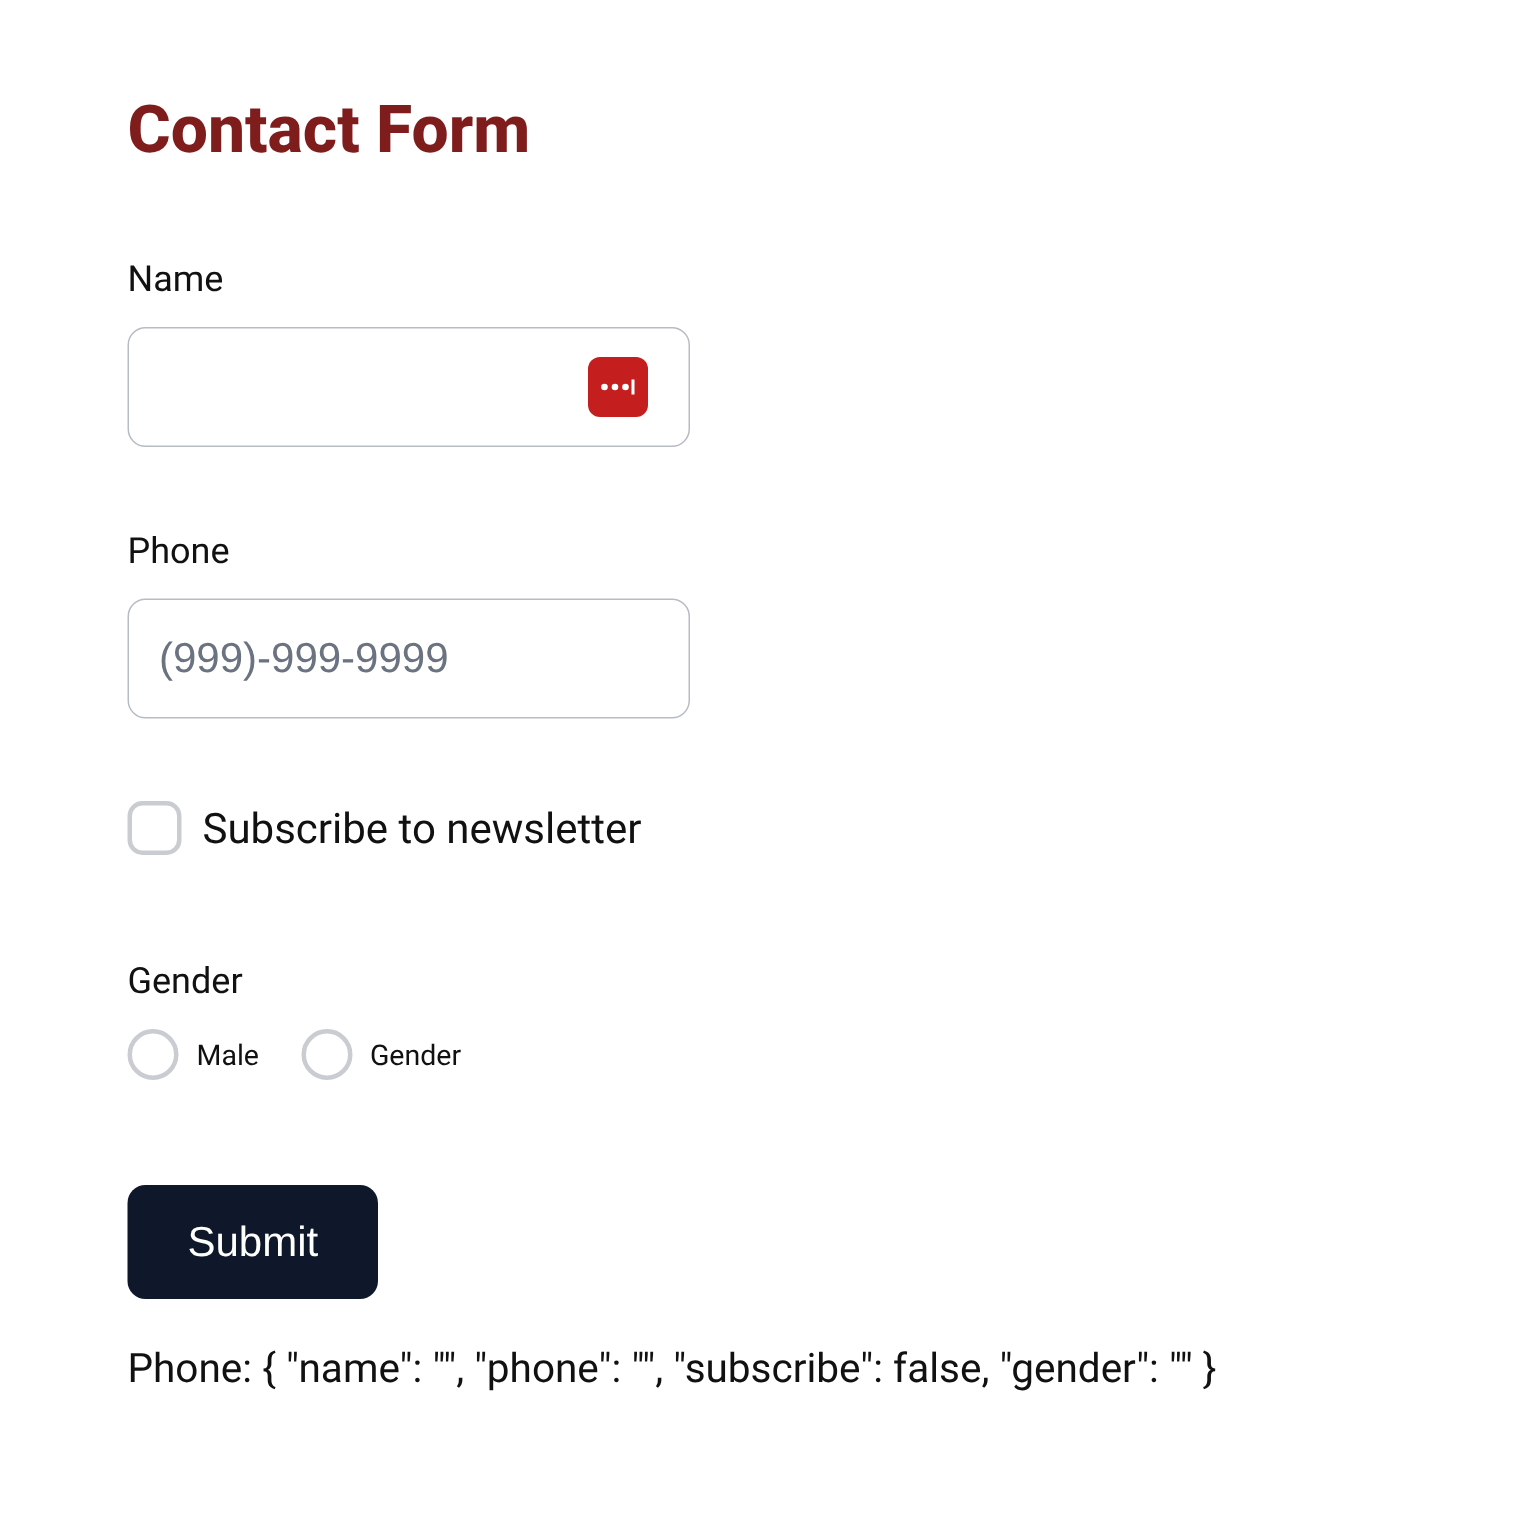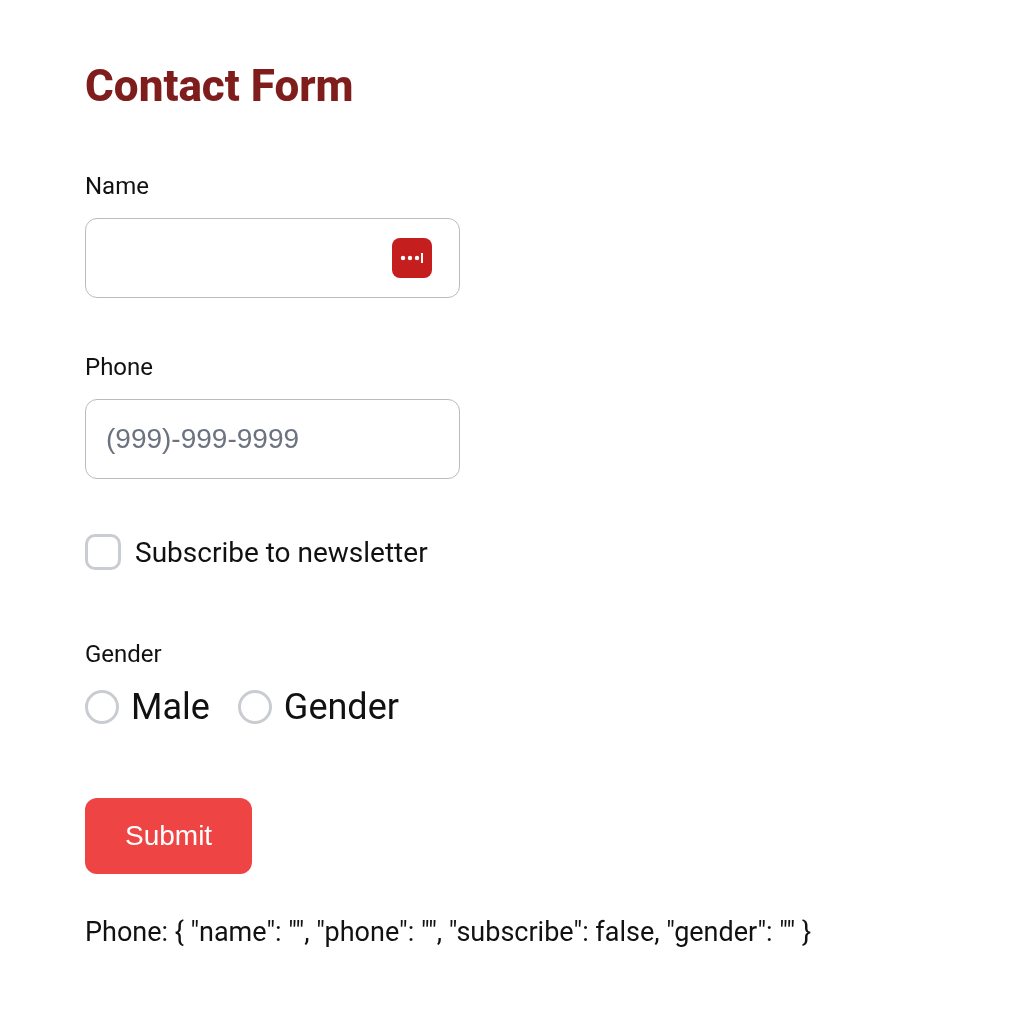--- a/index.html
+++ b/index.html
@@ -94,31 +94,31 @@
     }
     .radio-circle {
       width: 34px;
       height: 34px;
       border: 3px solid #c9ccd1;
       border-radius: 50%;
       background: #fff;
       cursor: pointer;
     }
     .radio-label {
-      font-size: 36px;
+      font-size: 19px;
     }
     .submit-btn {
-      background: #ef4444;
+      background: #0f172a;
       color: #fff;
       border: none;
       border-radius: 12px;
       font-size: 28px;
       padding: 22px 40px;
       cursor: pointer;
-      margin-bottom: 42px;
+      margin-bottom: 30px;
     }
     .value-line {
       font-size: 27px;
       white-space: nowrap;
     }
   </style>
 </head>
 <body>
 
 

